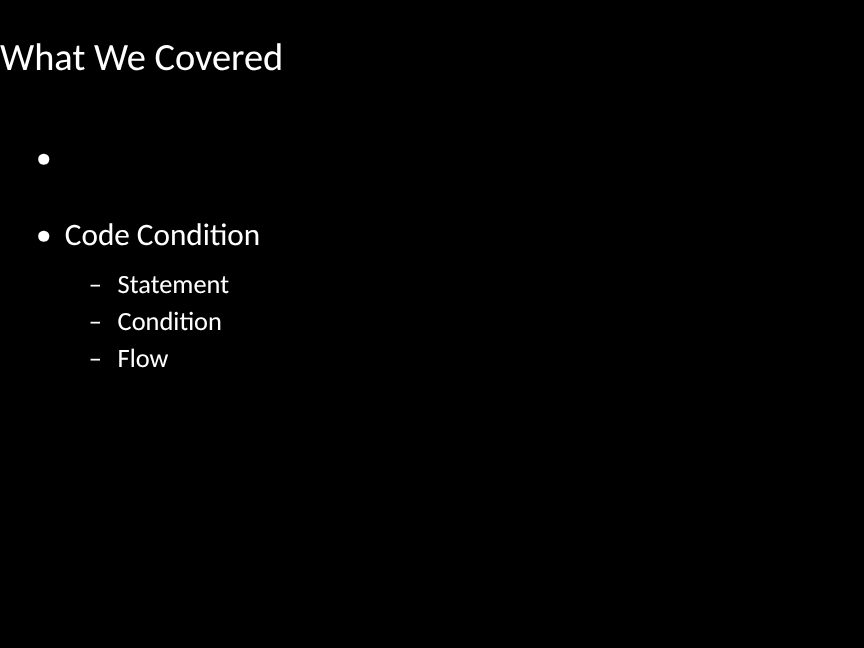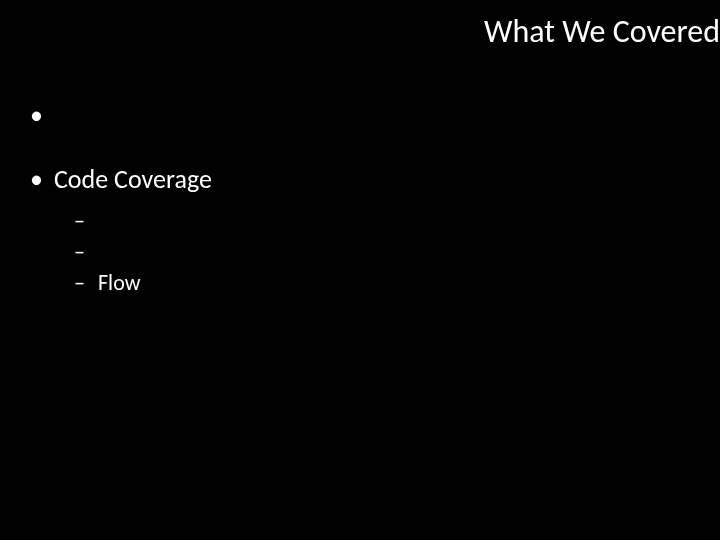--- a/index.html
+++ b/index.html
@@ -15,24 +15,24 @@
       font-family: Calibri, "Segoe UI", Arial, sans-serif;
       overflow: hidden;
       position: relative;
     }
     .slide {
       width: 100%;
       height: 100%;
       padding: 0;
     }
     .title {
-      text-align: right;
+      text-align: left;
       font-size: 32px;
       font-weight: 400;
-      padding-top: 12px;
+      padding-top: 28px;
       padding-bottom: 20px;
     }
     .content {
       padding-left: 30px;
       padding-top: 28px;
     }
     .bullet-l1 {
       font-size: 26px;
       font-weight: 400;
       margin-bottom: 32px;
@@ -65,28 +65,30 @@
 <body>
 
 <div class="slide">
   <div class="title">What We Covered</div>
   <div class="content">
     <div class="bullet-l1">
       <span class="bullet-mark">•</span>
     </div>
     <div class="bullet-l1">
       <span class="bullet-mark">•</span>
-      <span>Code Coverage</span>
+      <span>Code Condition</span>
     </div>
     <div class="sub-list">
       <div class="bullet-l2">
         <span class="dash-mark">–</span>
+        <span>Statement</span>
       </div>
       <div class="bullet-l2">
         <span class="dash-mark">–</span>
+        <span>Condition</span>
       </div>
       <div class="bullet-l2">
         <span class="dash-mark">–</span>
         <span>Flow</span>
       </div>
     </div>
   </div>
 </div>
 
 </body></html>

